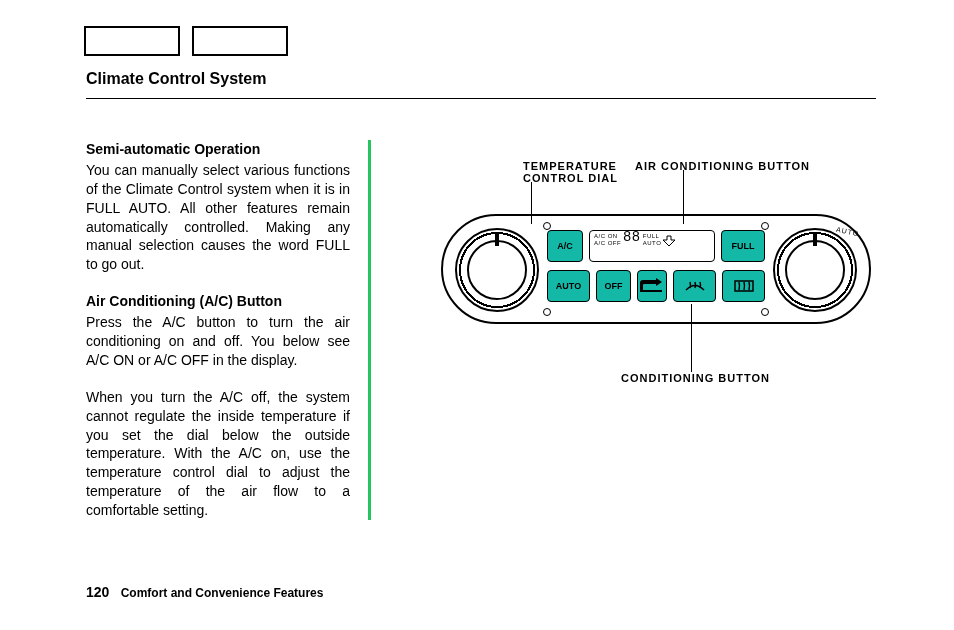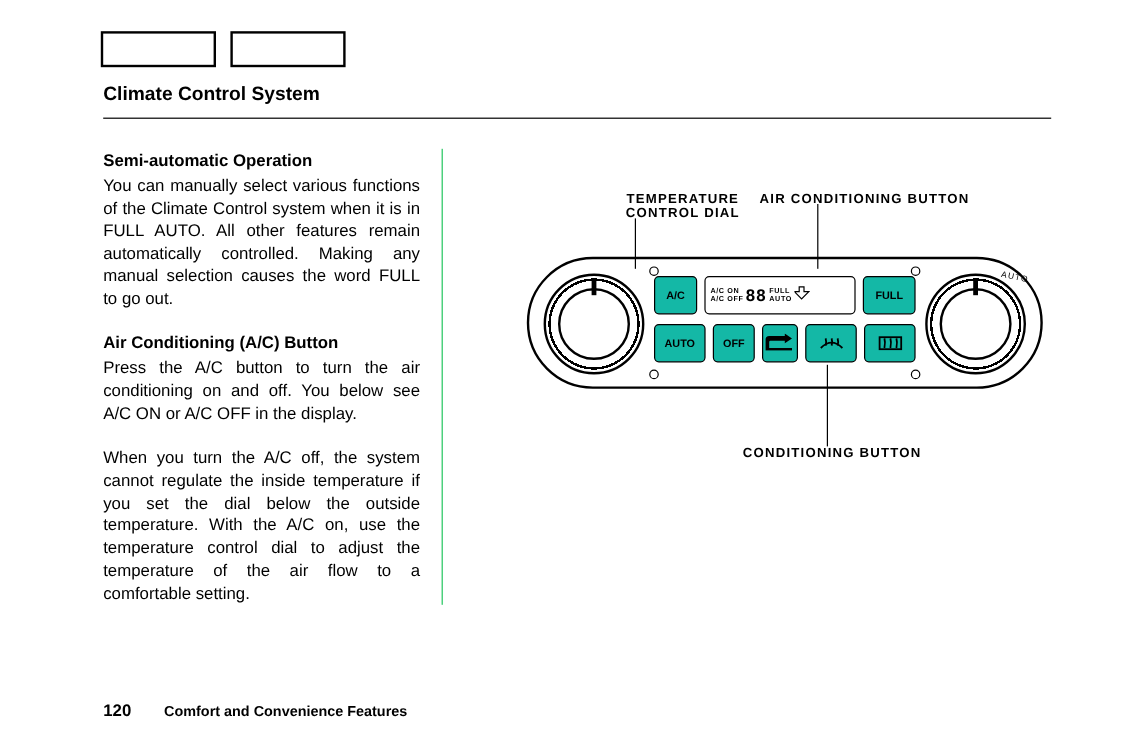--- a/index.html
+++ b/index.html
@@ -49,21 +49,22 @@
     top: 124px;
     left: 86px;
     width: 790px;
     display: flex;
   }
   .col-left {
     width: 264px;
     font-size: 14px;
     line-height: 1.35;
     padding-right: 18px;
-    border-right: 1px solid #22c55e;
+    border-right: 3px solid #22c55e;
+    margin-top: 16px;
   }
   .col-left .h1 {
     font-weight: bold;
     margin-bottom: 2px;
   }
   .col-left .h2 {
     font-weight: bold;
     margin-top: 18px;
     margin-bottom: 2px;
   }
@@ -79,21 +80,21 @@
     min-height: 360px;
   }
 
   
   .lbl {
     position: absolute;
     font-size: 11px;
     font-weight: bold;
     letter-spacing: 1px;
   }
-  .lbl.temp { top: 36px; left: 140px; width: 120px; text-align: center; }
+  .lbl.temp { top: 36px; left: 152px; width: 120px; text-align: left; }
   .lbl.ac   { top: 36px; left: 264px; width: 220px; text-align: left; }
   .lbl.rec  { top: 248px; left: 250px; width: 200px; text-align: left; }
 
   
   .lead {
     position: absolute;
     background: #000;
   }
   .lead.temp-v { top: 58px; left: 160px; width: 1px; height: 42px; }
   .lead.ac-v   { top: 46px; left: 312px; width: 1px; height: 54px; }
@@ -179,27 +180,27 @@
   .w-s { width: 36px; }
   .w-m { width: 44px; }
   .w-l { flex: 1; }
   .display {
     flex:1;
     border:1.5px solid #000;
     border-radius:4px;
     background:#fff;
     position:relative;
     font-size:6px;
-    font-weight:bold;
+    font-weight:normal;
     letter-spacing:0.5px;
     padding:2px 4px;
     box-sizing:border-box;
     line-height:6px;
     display:flex;
-    align-items:center;
+    align-items:flex-start;
     gap:2px;
   }
   .display .dig {
     font-size:14px;
     letter-spacing:1px;
   }
   .display .col { display:flex; flex-direction:column; gap:1px;}
   .icon-recirc svg,
   .icon-defr svg,
   .icon-defr2 svg,
@@ -207,21 +208,21 @@
 
   .footer {
     position:absolute;
     left:86px;
     bottom:30px;
     font-size:12px;
     font-weight:bold;
   }
   .footer .page-num {
     font-size:14px;
-    margin-right:24px;
+    margin-right:8px;
   }
   .footer .sect {
     font-weight:bold;
   }
 
   
   .screw {
     position:absolute;
     width:6px;height:6px;
     border:1px solid #000;

